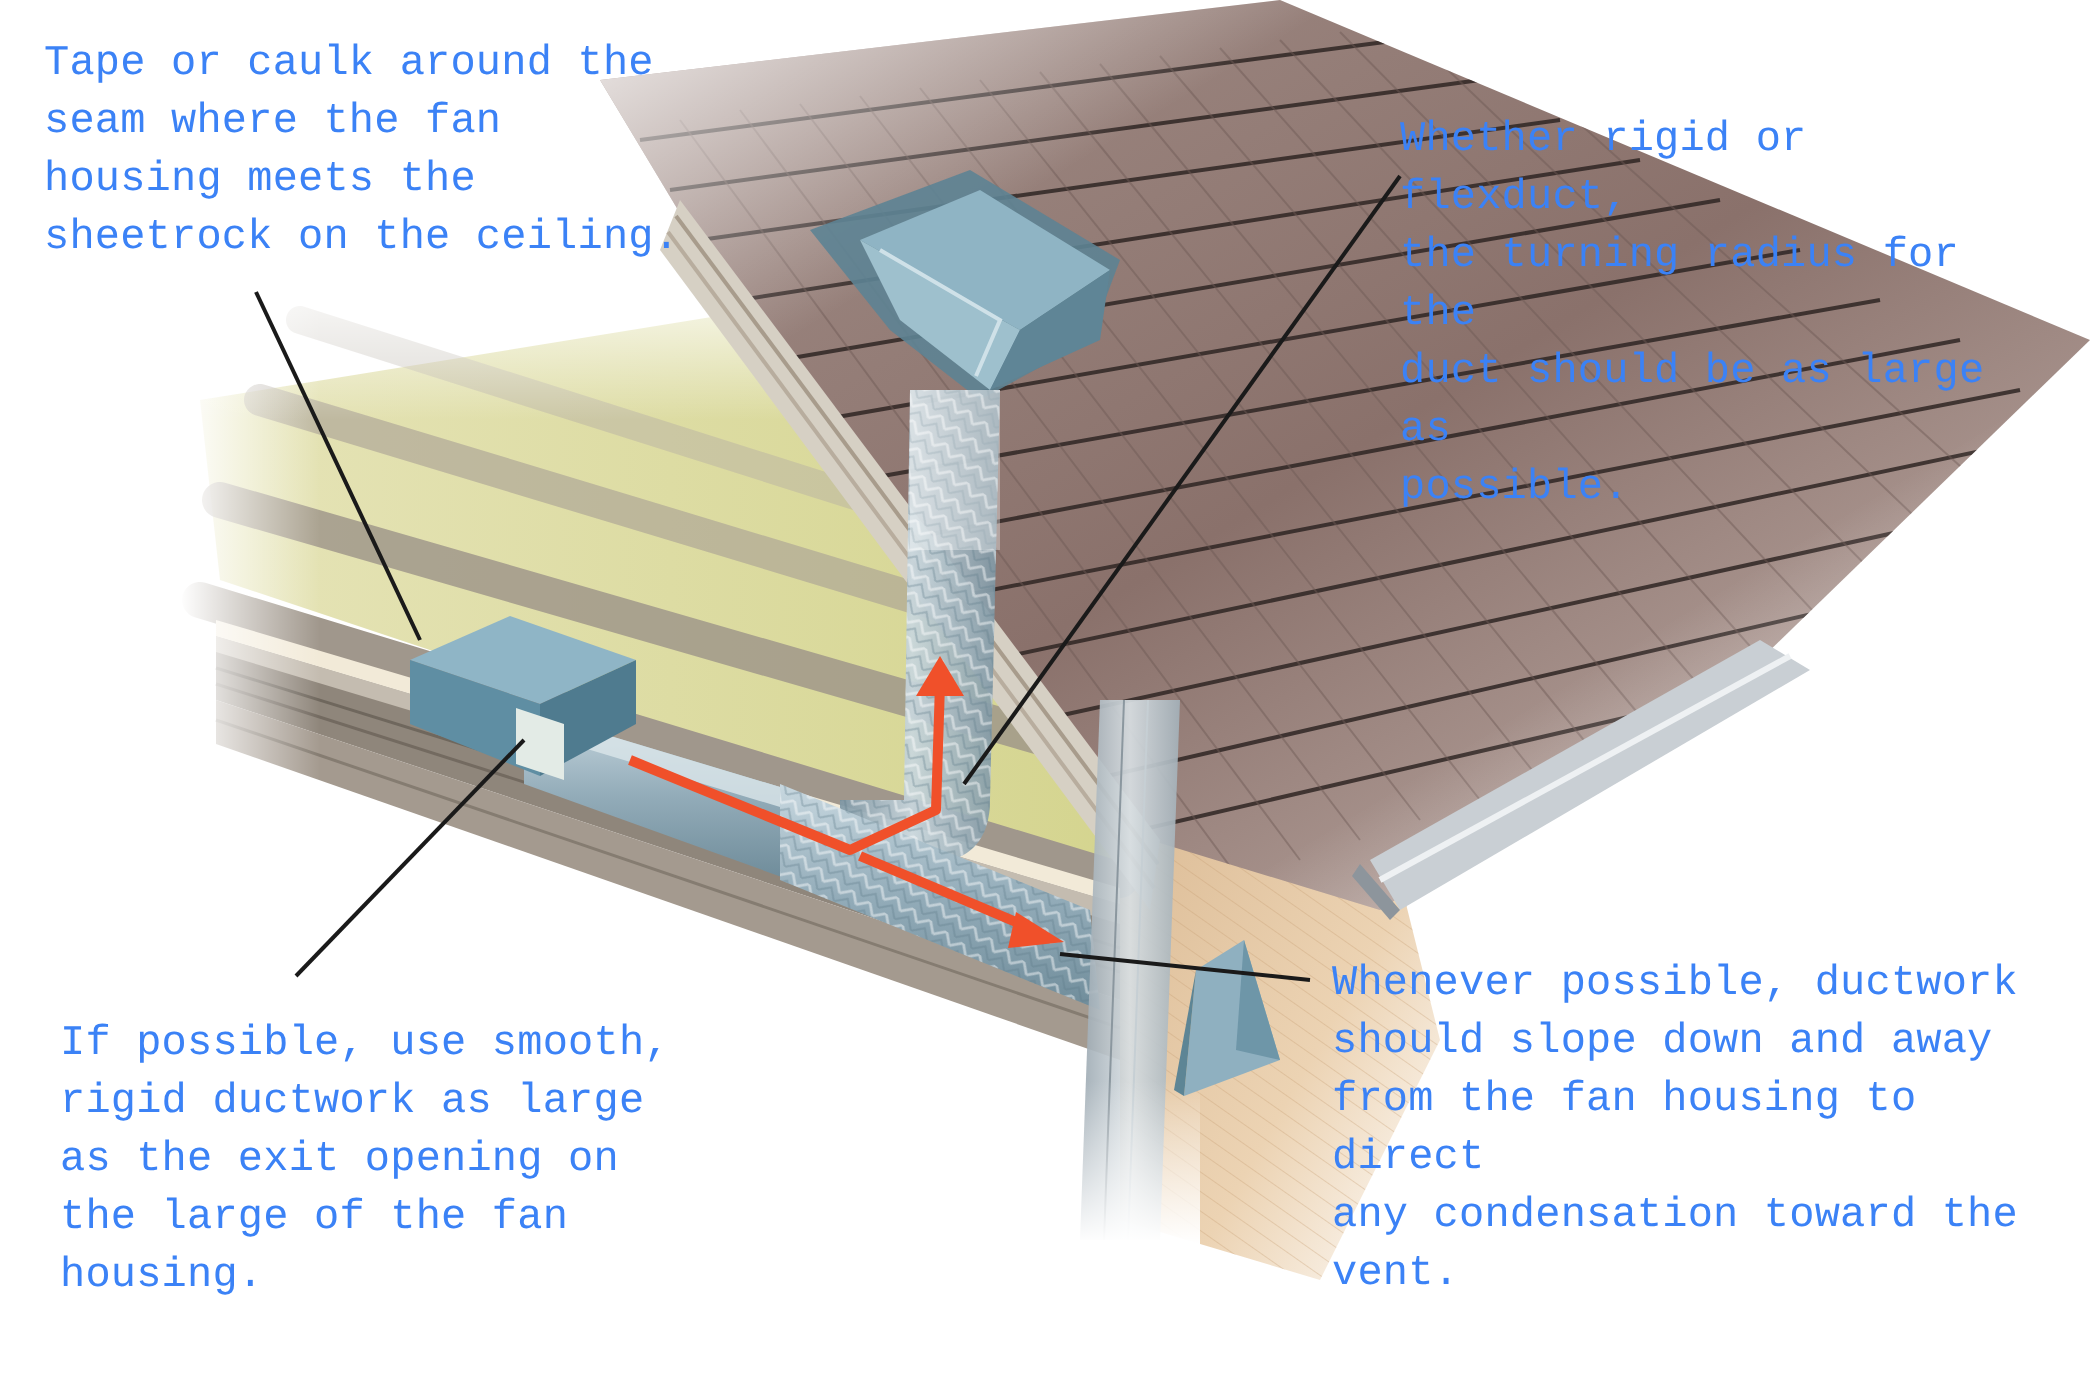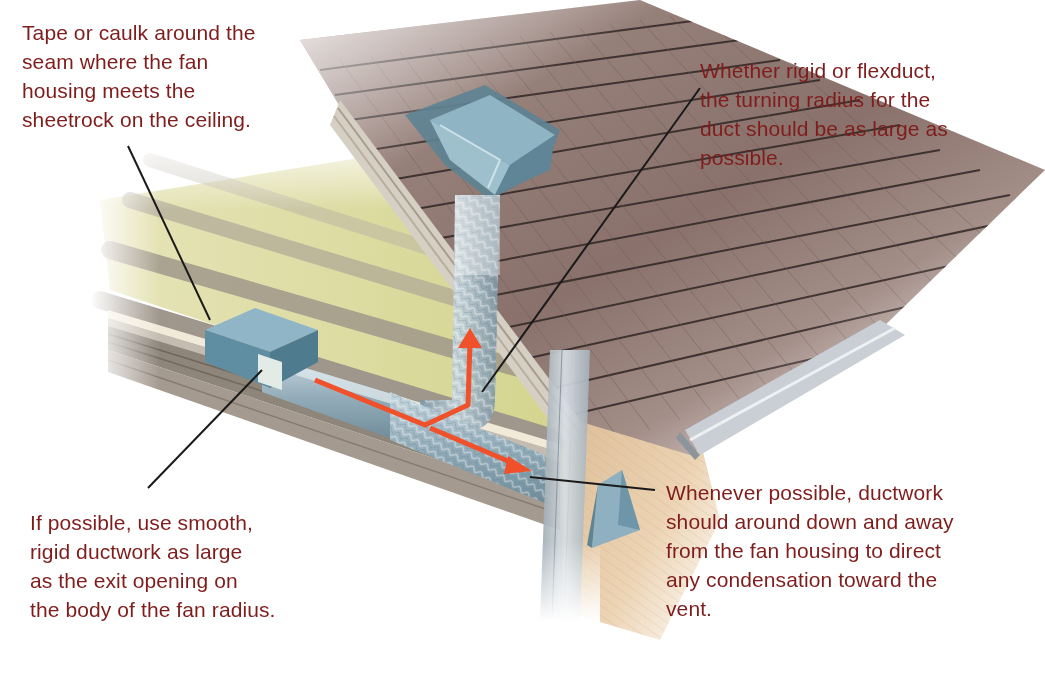--- a/index.html
+++ b/index.html
@@ -1,18 +1,18 @@
 <!DOCTYPE html>
 <html><head>
 <meta charset="utf-8">
 <style>
   html, body { margin: 0; padding: 0; background: #ffffff; }
   body { width: 1045px; height: 690px; position: relative; overflow: hidden; font-family: "Liberation Sans", sans-serif; }
   #stage { position: absolute; left: 0; top: 0; width: 1045px; height: 690px; }
-  .note { position: absolute; font-family: Liberation Sans, sans-serif; font-size: 21px; line-height: 29px; color: #7f1d1d; white-space: pre-line; letter-spacing: 0.1px; }
+  .note { position: absolute; font-family: Liberation Mono, monospace; font-size: 21px; line-height: 29px; color: #3b82f6; white-space: pre-line; letter-spacing: 0.1px; }
   #note-seam { left: 22px; top: 18px; width: 320px; }
   #note-radius { left: 700px; top: 56px; width: 330px; }
   #note-rigid { left: 30px; top: 508px; width: 350px; }
   #note-slope { left: 666px; top: 478px; width: 360px; }
 </style>
 </head>
 <body>
 
 <svg id="stage" viewBox="0 0 1045 690" xmlns="http://www.w3.org/2000/svg">
   <defs>
@@ -200,18 +200,18 @@
 seam where the fan
 housing meets the
 sheetrock on the ceiling.</div>
 <div class="note" id="note-radius">Whether rigid or flexduct,
 the turning radius for the
 duct should be as large as
 possible.</div>
 <div class="note" id="note-rigid">If possible, use smooth,
 rigid ductwork as large
 as the exit opening on
-the body of the fan radius.</div>
+the large of the fan housing.</div>
 <div class="note" id="note-slope">Whenever possible, ductwork
-should around down and away
+should slope down and away
 from the fan housing to direct
 any condensation toward the
 vent.</div>
 
 </body></html>

